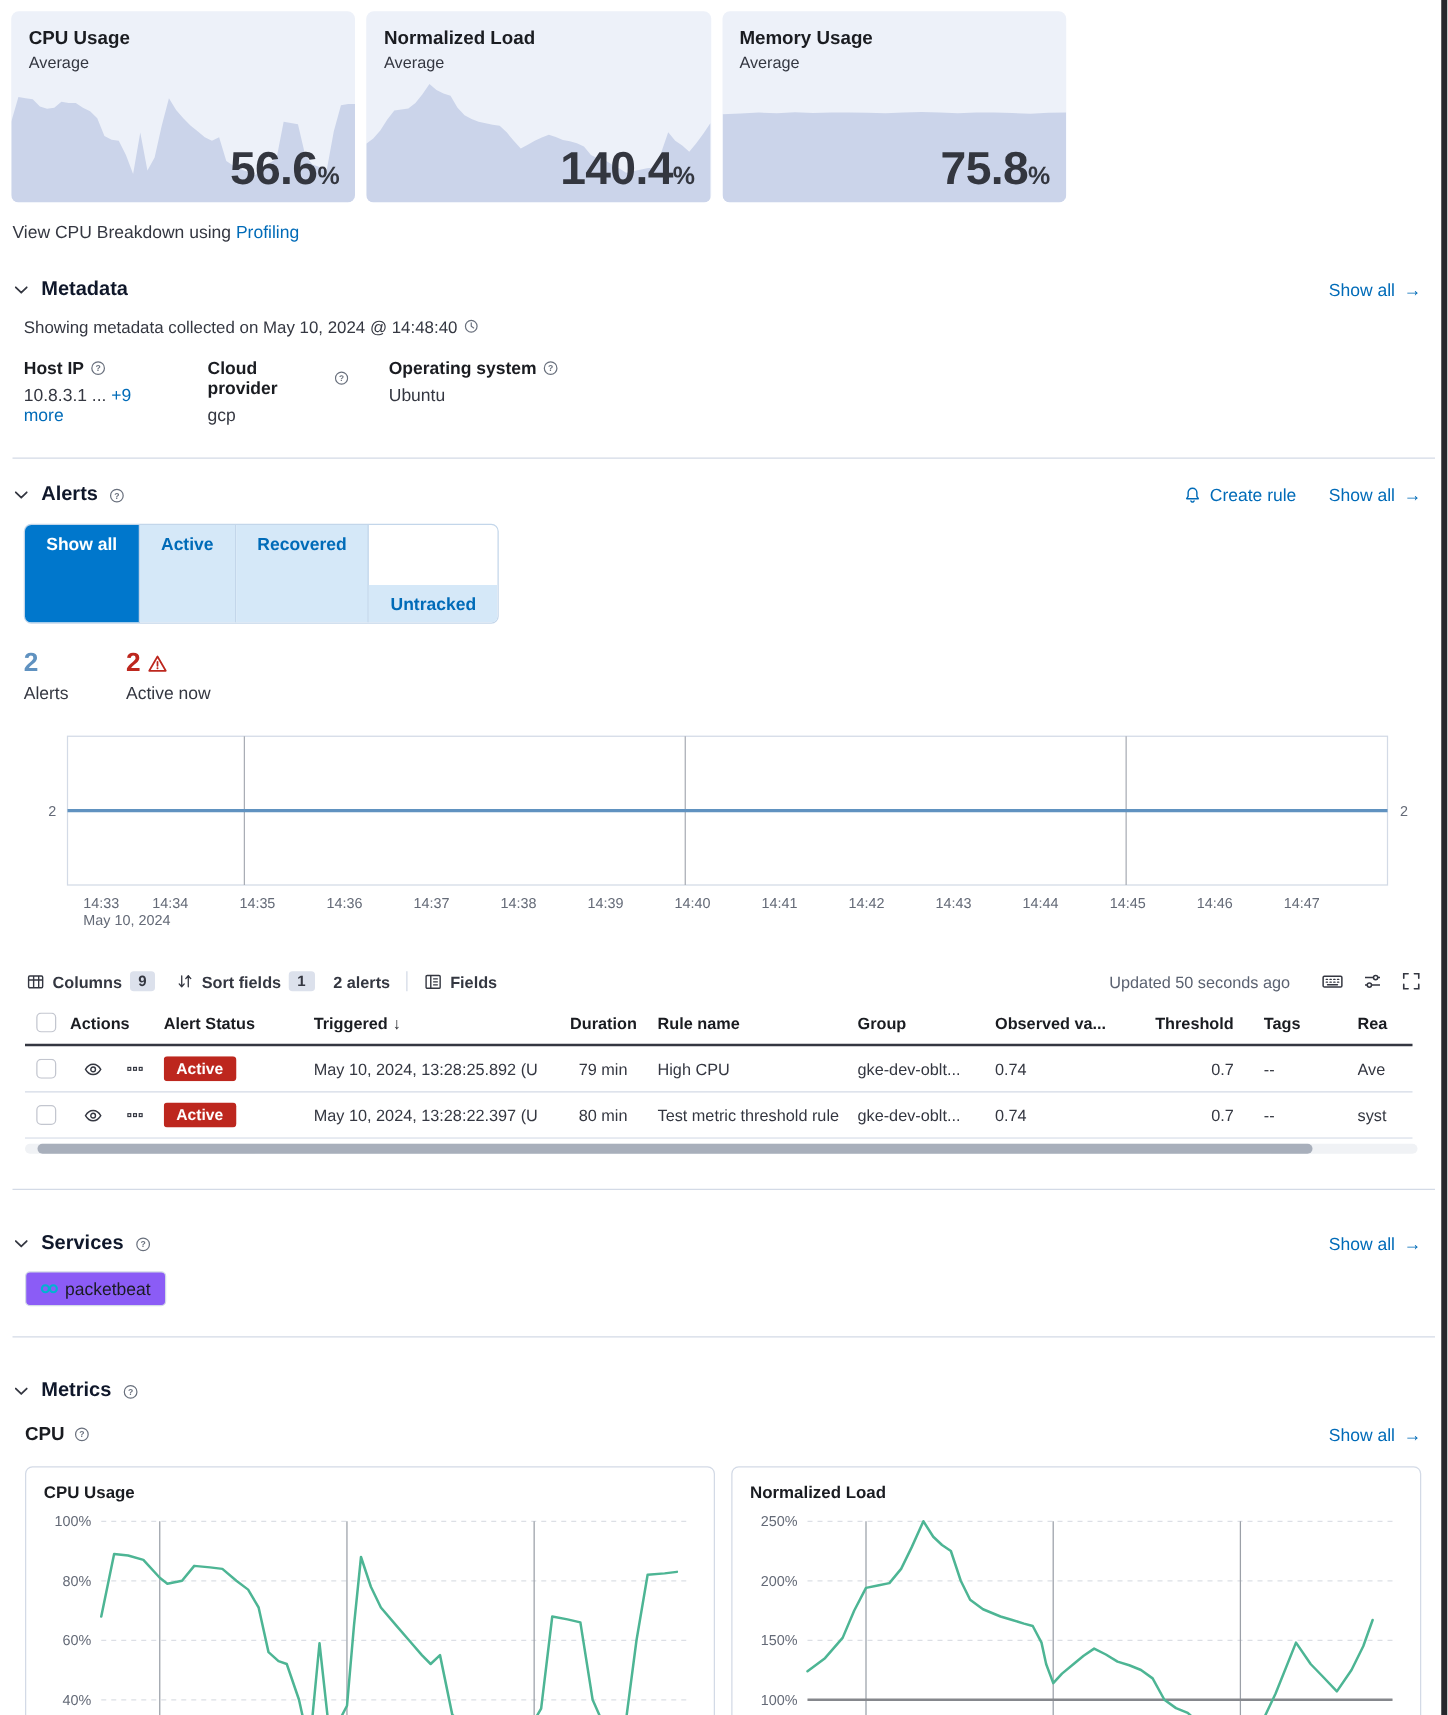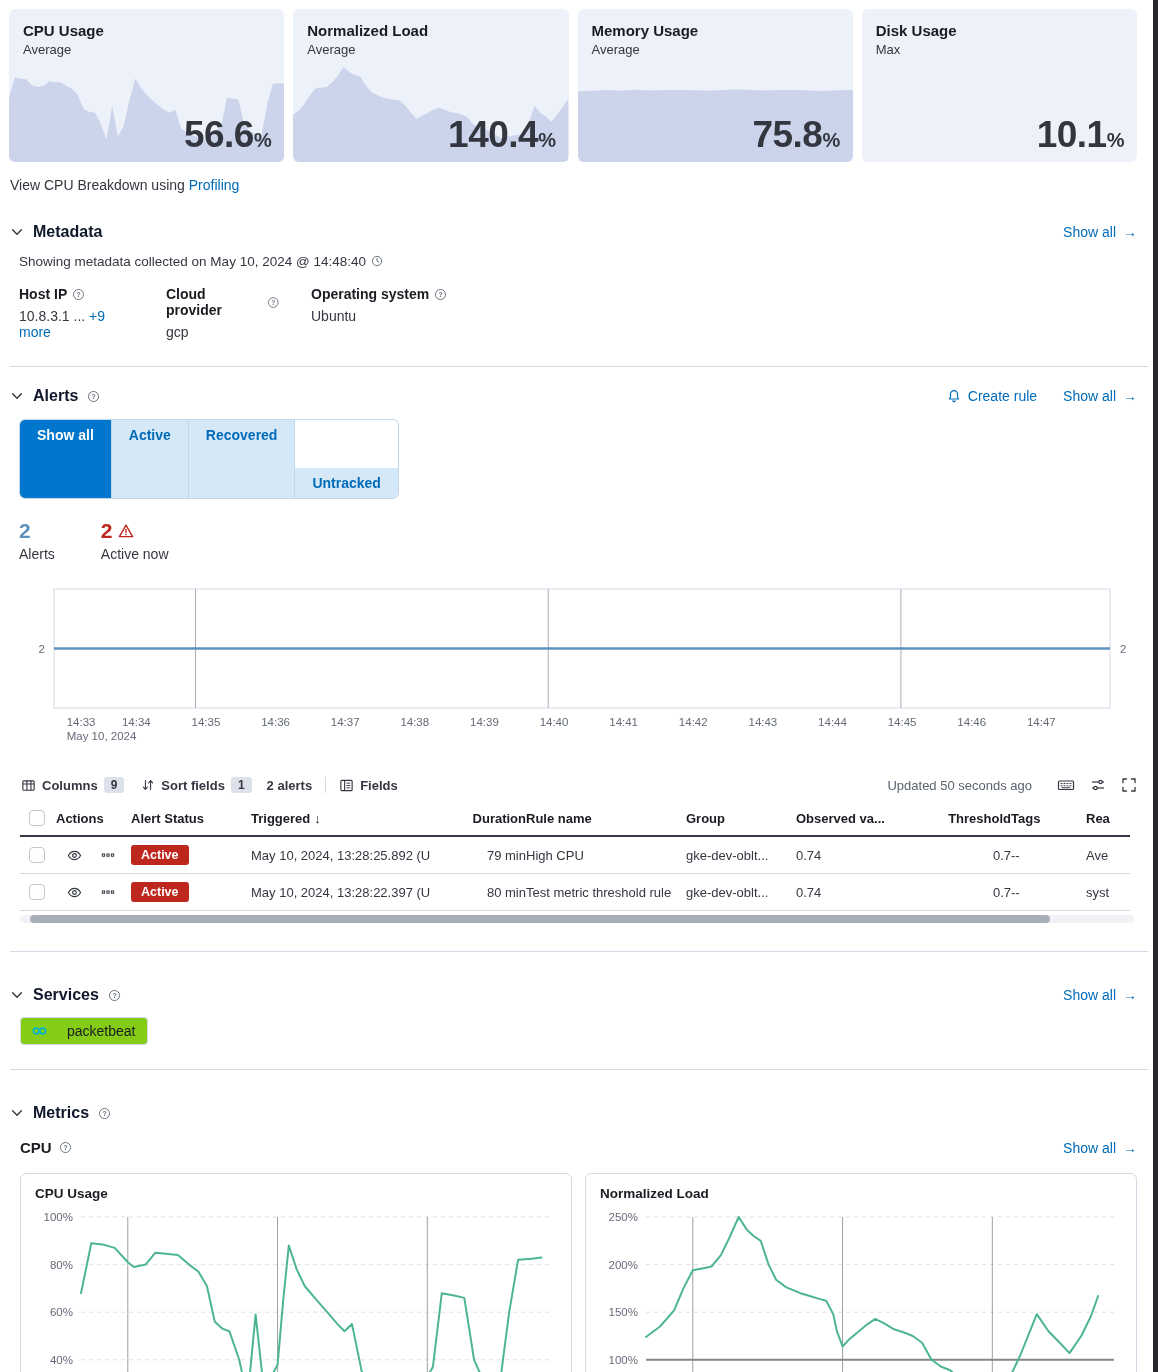--- a/index.html
+++ b/index.html
@@ -62,30 +62,30 @@
   .tool-icons { display:flex; gap:15px; margin-left:16px; }
   .tool-icons .tool-btn { gap:0; }
 
   
   .grid-clip { margin:11px 0 0 20px; width:1110px; overflow:hidden; }
   .grid { width:1266px; font-size:13px; }
   .grid-row { display:grid; grid-template-columns:36px 75px 120px 205px 70px 160px 110px 120px 95px 75px 200px; align-items:center; }
   .grid-head { font-weight:bold; color:#1a1c21; padding:6px 0 9px 0; border-bottom:2px solid #343741; }
   .grid-body-row { padding:8px 0; border-bottom:1px solid #d3dae6; height:37px; }
   .cell { overflow:hidden; white-space:nowrap; }
-  .cell.right { text-align:right; padding-right:0; }
+  .cell.right { text-align:right; padding-right:24px; }
   .actions-cell { display:flex; gap:18px; align-items:center; padding-left:10px; }
   .checkbox { width:16px; height:16px; border:1px solid #c3c6cf; border-radius:4px; background:#fff; margin-left:9px; cursor:pointer; }
   .status-badge { display:inline-block; background:#bd271e; color:#fff; font-weight:600; font-size:12.5px; padding:3px 10px; border-radius:3px; }
   .sort-ind { font-weight:400; margin-left:4px; }
   .hscroll { position:relative; margin:4px 24px 0 20px; height:8px; border-radius:4px; background:#f0f2f5; }
   .hscroll-thumb { position:absolute; left:10px; top:0; height:8px; width:1020px; border-radius:4px; background:#a8afbb; cursor:pointer; }
 
   
-  .chip { display:inline-flex; align-items:center; gap:20px; margin:13px 0 0 20px; padding:5px 11px; border:1px solid #d3dae6; border-radius:4px; font-size:14px; font-weight:500; color:#1a1c21; cursor:pointer; background:#84cc16; }
+  .chip { display:inline-flex; align-items:center; gap:5px; margin:13px 0 0 20px; padding:5px 11px; border:1px solid #d3dae6; border-radius:4px; font-size:14px; font-weight:500; color:#1a1c21; cursor:pointer; background:#8b5cf6; }
 
   
   .sub-head { display:flex; align-items:center; justify-content:space-between; margin:17px 21px 0 20px; }
   .sub-title { display:flex; align-items:center; gap:7px; font-size:15px; font-weight:bold; color:#1a1c21; }
   .charts { display:grid; grid-template-columns:1fr 1fr; gap:13px; margin:17px 21px 0 20px; }
   .panel { border:1px solid #d3dae6; border-radius:6px; padding:12px 14px 8px 14px; height:322px; background:#fff; }
   .panel-title { font-size:13.5px; font-weight:bold; color:#1a1c21; }
   .mt8  { margin-top:8px; }
   .mt20 { margin-top:20px; }
   .mt22 { margin-top:34px; }
@@ -120,26 +120,20 @@
     <div class="kpi-sub">Average</div>
     <div class="kpi-value"><span>140.4</span><span class="kpi-unit">%</span></div>
   </div>
   <div class="kpi-card">
     <svg class="kpi-spark" id="spark-2" preserveAspectRatio="none" viewBox="0 0 100 100">
         <path d="M0,100 L0.00,53.81 L5.26,53.50 L10.53,53.00 L15.79,53.38 L21.05,52.76 L26.32,53.19 L31.58,53.00 L36.84,52.88 L42.11,53.13 L47.37,53.38 L52.63,53.00 L57.89,52.63 L63.16,53.00 L68.42,53.31 L73.68,53.00 L78.95,52.88 L84.21,53.25 L89.47,53.62 L94.74,53.13 L100.00,53.00 L100,100 Z" fill="#cbd4ea"></path>
       </svg>
     <div class="kpi-title">Memory Usage</div>
     <div class="kpi-sub">Average</div>
     <div class="kpi-value"><span>75.8</span><span class="kpi-unit">%</span></div>
-  </div>
-  <div class="kpi-card">
-    <svg class="kpi-spark" id="spark-3" preserveAspectRatio="none"></svg>
-    <div class="kpi-title">Disk Usage</div>
-    <div class="kpi-sub">Max</div>
-    <div class="kpi-value"><span>10.1</span><span class="kpi-unit">%</span></div>
   </div>
 </div>
 
 <div class="profiling">
   <span>View CPU Breakdown using</span>
   <a class="link">Profiling</a>
 </div>
 
 
 <div class="sec-head mt30">

